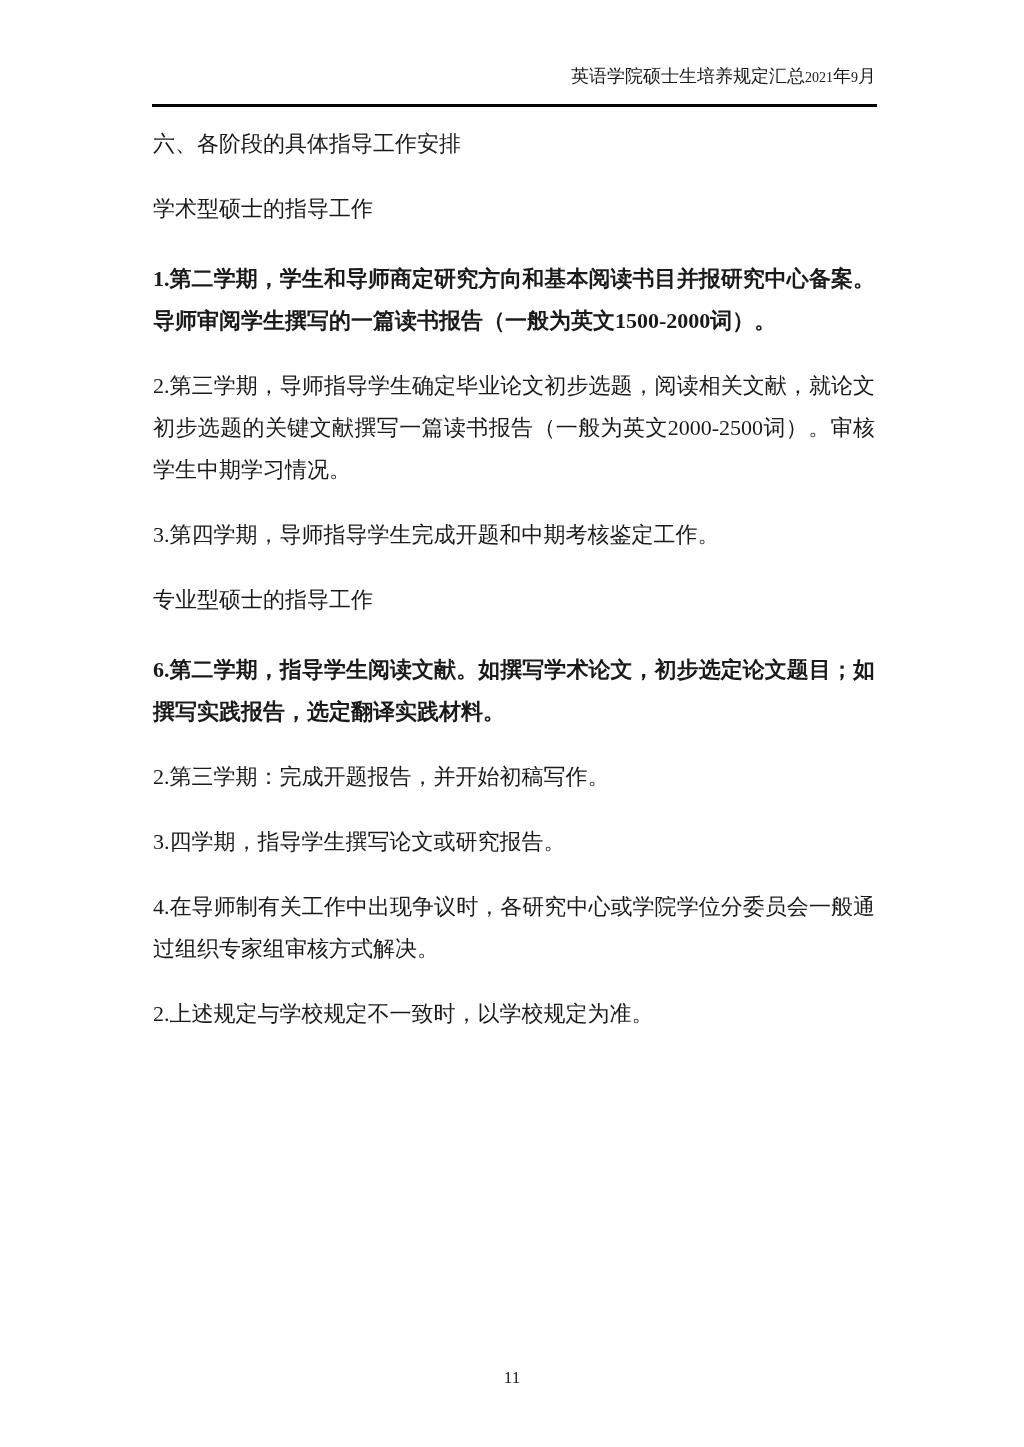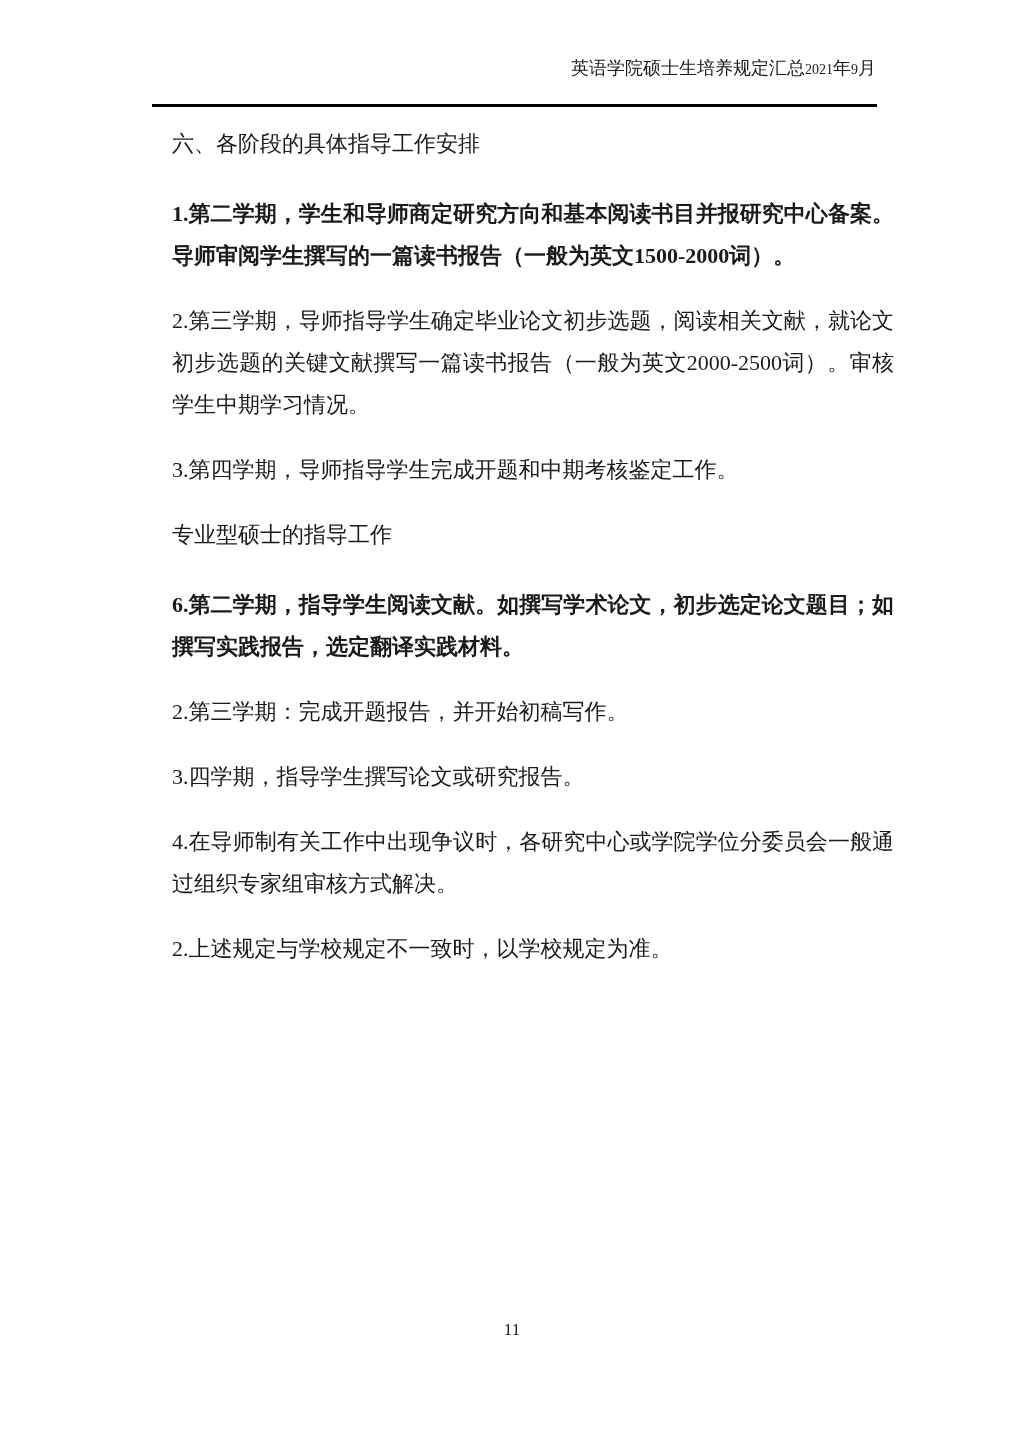--- a/index.html
+++ b/index.html
@@ -11,63 +11,63 @@
     position: relative;
     width: 1024px;
     height: 1447px;
     background: #ffffff;
     font-family: "Liberation Serif", "DejaVu Serif", serif;
     color: #1a1a1a;
     overflow: hidden;
   }
   .page-header {
     position: absolute;
-    top: 56px;
+    top: 64px;
     left: 155px;
     right: 148px;
     text-align: right;
     font-size: 18px;
     line-height: 24px;
     white-space: nowrap;
   }
   .page-header .num {
     font-size: 14px;
   }
   .header-rule {
     position: absolute;
     top: 104px;
     left: 152px;
     width: 725px;
     height: 3px;
     background: #000000;
   }
   .content {
     position: absolute;
-    left: 172px;
+    left: 153px;
     top: 0;
     width: 722px;
   }
   .content p {
     font-size: 22px;
     line-height: 42px;
     margin: 23px 0 0 0;
   }
   .doc-title {
     margin-top: 123px !important;
   }
   .para {
     text-align: justify;
   }
   .para.first-after-heading {
     margin-top: 28px !important;
     font-weight: bold;
   }
   .page-footer {
     position: absolute;
-    top: 1320px;
+    top: 1368px;
     left: 0;
     width: 100%;
     text-align: center;
     font-size: 17px;
     line-height: 20px;
   }
 </style>
 </head>
 <body>
 
@@ -75,20 +75,21 @@
 
   <div class="page-header">
     <span>英语学院硕士生培养规定汇总</span><span class="num">2021</span><span>年</span><span class="num">9</span><span>月</span>
   </div>
 
   <div class="header-rule"></div>
 
   <div class="content">
     <p class="doc-title">六、各阶段的具体指导工作安排</p>
 
+    <p class="sub-heading">学术型硕士的指导工作</p>
     <p class="para first-after-heading">1.第二学期，学生和导师商定研究方向和基本阅读书目并报研究中心备案。导师审阅学生撰写的一篇读书报告（一般为英文1500-2000词）。</p>
     <p class="para">2.第三学期，导师指导学生确定毕业论文初步选题，阅读相关文献，就论文初步选题的关键文献撰写一篇读书报告（一般为英文2000-2500词）。审核学生中期学习情况。</p>
     <p class="para">3.第四学期，导师指导学生完成开题和中期考核鉴定工作。</p>
 
     <p class="sub-heading">专业型硕士的指导工作</p>
     <p class="para first-after-heading">6.第二学期，指导学生阅读文献。如撰写学术论文，初步选定论文题目；如撰写实践报告，选定翻译实践材料。</p>
     <p class="para">2.第三学期：完成开题报告，并开始初稿写作。</p>
     <p class="para">3.四学期，指导学生撰写论文或研究报告。</p>
     <p class="para">4.在导师制有关工作中出现争议时，各研究中心或学院学位分委员会一般通过组织专家组审核方式解决。</p>
     <p class="para">2.上述规定与学校规定不一致时，以学校规定为准。</p>

